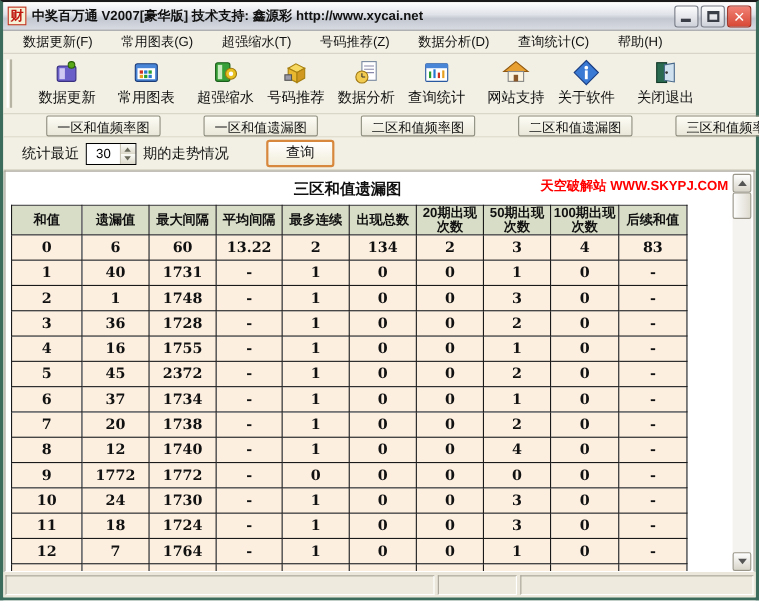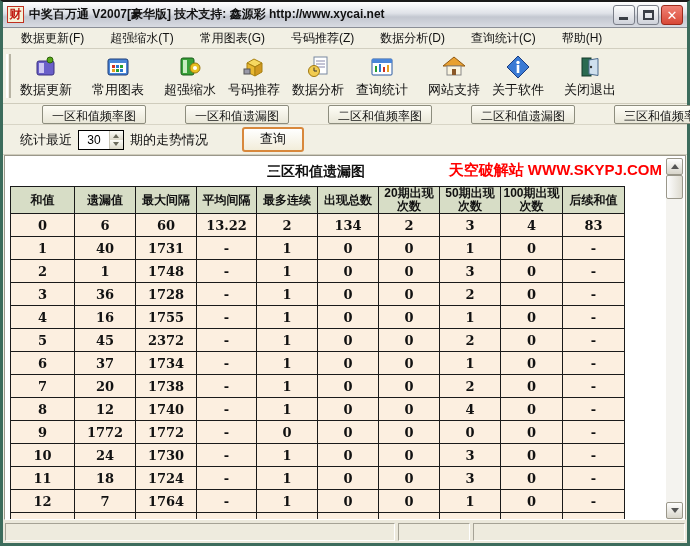--- a/index.html
+++ b/index.html
@@ -28,21 +28,21 @@
 
   
   .menubar { height:21px; flex:0 0 21px; display:flex; align-items:center; gap:6px;
              background:#f2f0e4; border-bottom:1px solid #d2cfc0; padding-left:8px; }
   .menu-item { padding:2px 10px; color:#111; cursor:default; }
 
   
   .toolbar { height:55px; flex:0 0 55px; background:#f2f0e4; border-bottom:1px solid #cfccbc;
              display:flex; align-items:stretch; padding:2px 0 2px 2px; }
   .grip { width:5px; margin:3px 3px 3px 1px; border-left:2px solid #ffffff; border-right:2px solid #b8b4a4; }
-  .toolbar-buttons { display:flex; align-items:center; }
+  .toolbar-buttons { display:flex; align-items:flex-end;margin-left:15px; }
   .tb-btn { display:flex; flex-direction:column; align-items:center; justify-content:flex-end;
             padding:2px 6px 3px; cursor:pointer; }
   .tb-ic { height:28px; display:flex; align-items:center; justify-content:center; }
   .tb-label { color:#111; font-size:13px; white-space:nowrap; }
   .tb-sep { width:0; border-left:1px solid #c0bcac; border-right:1px solid #ffffff; margin:4px 3px; }
 
   
   .tabstrip { height:21px; flex:0 0 21px; background:#f2f0e4; display:flex; gap:3px; padding:1px 0 0 3px;
               border-bottom:1px solid #d8d5c6; }
   .tab { flex:0 0 auto; padding:2px 9px; background:linear-gradient(#fefdf6,#e9e7d8);
@@ -64,21 +64,21 @@
   .spin-down::after { bottom:3px; border-top:4px solid #6a6a5c; }
   .query-btn { margin-left:28px; padding:1px 16px 2px; font-size:13px; color:#111; cursor:pointer;
                background:linear-gradient(#ffffff,#f2edda); border:2px solid var(--query_border); border-radius:3px; }
 
   
   .content { flex:1 1 auto; background:#fff; border:1px solid #9a978a; border-bottom-color:#fff;
              margin:0 1px; position:relative; overflow:hidden; }
   .chart-head { position:absolute; top:2px; left:5px; width:612px; height:26px; }
   .chart-title { position:absolute; left:0; right:0; text-align:center; top:5px; font-size:14px;
                  font-weight:bold; color:#111; }
-  .watermark { position:absolute; right:-40px; top:3px; font-size:15px; font-weight:bold;
+  .watermark { position:absolute; right:-40px; top:3px; font-size:12px; font-weight:bold;
                color:var(--watermark_red); white-space:nowrap; }
   .tbl-wrap { position:absolute; top:30px; left:5px; width:616px; bottom:0; overflow:hidden; }
   table { border-collapse:collapse; table-layout:fixed; width:614px; }
   th,td { border:1px solid #1a1a1a; text-align:center; overflow:hidden; }
   th { background:var(--header_bg); font-size:12px; font-weight:bold; color:#111; height:26px;
        line-height:13px; padding:0 1px; }
   td { background:var(--cell_bg); font-family:"DejaVu Serif","Liberation Serif",serif; font-weight:bold;
        font-size:13px; color:#111; height:23px; }
   tr.partial td { height:23px; }
 
@@ -115,22 +115,22 @@
           <span class="glyph-max"></span>
         </span>
       <span class="wbtn close">
           <span class="glyph-x">✕</span>
         </span>
     </span>
   </div>
 
   <div class="menubar" id="menubar">
       <span class="menu-item">数据更新(F)</span>
+      <span class="menu-item">常用图表(G)</span>
       <span class="menu-item">超强缩水(T)</span>
-      <span class="menu-item">常用图表(G)</span>
       <span class="menu-item">号码推荐(Z)</span>
       <span class="menu-item">数据分析(D)</span>
       <span class="menu-item">查询统计(C)</span>
       <span class="menu-item">帮助(H)</span>
     </div>
 
   <div class="toolbar">
     <div class="grip"></div>
     <div class="toolbar-buttons" id="toolbar-buttons">
         <div class="tb-btn">

